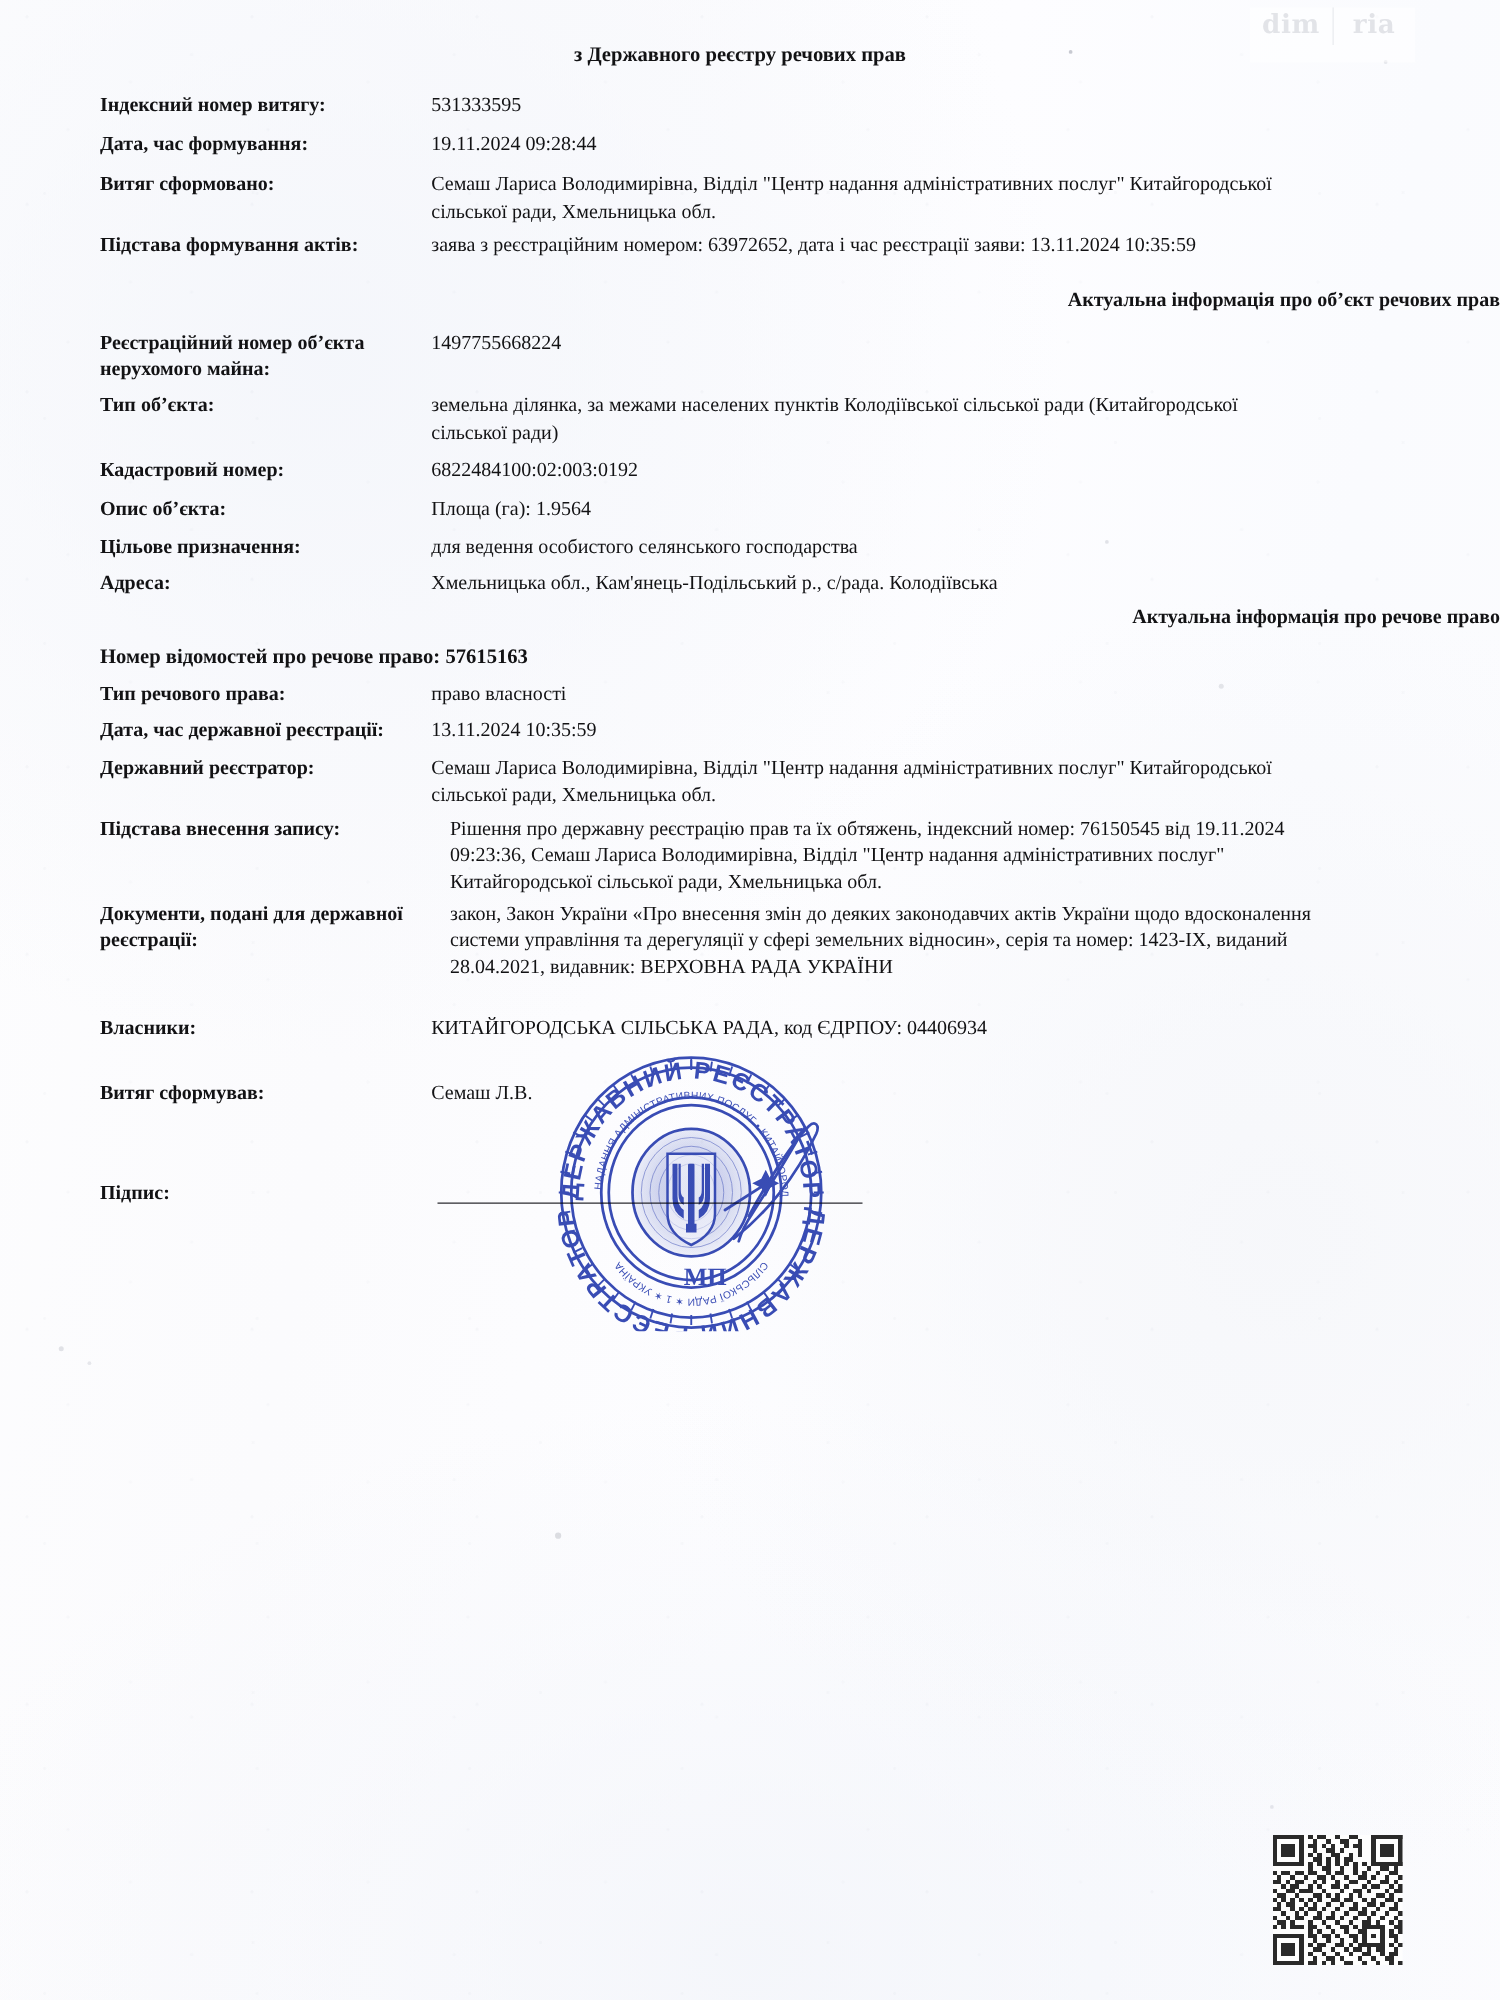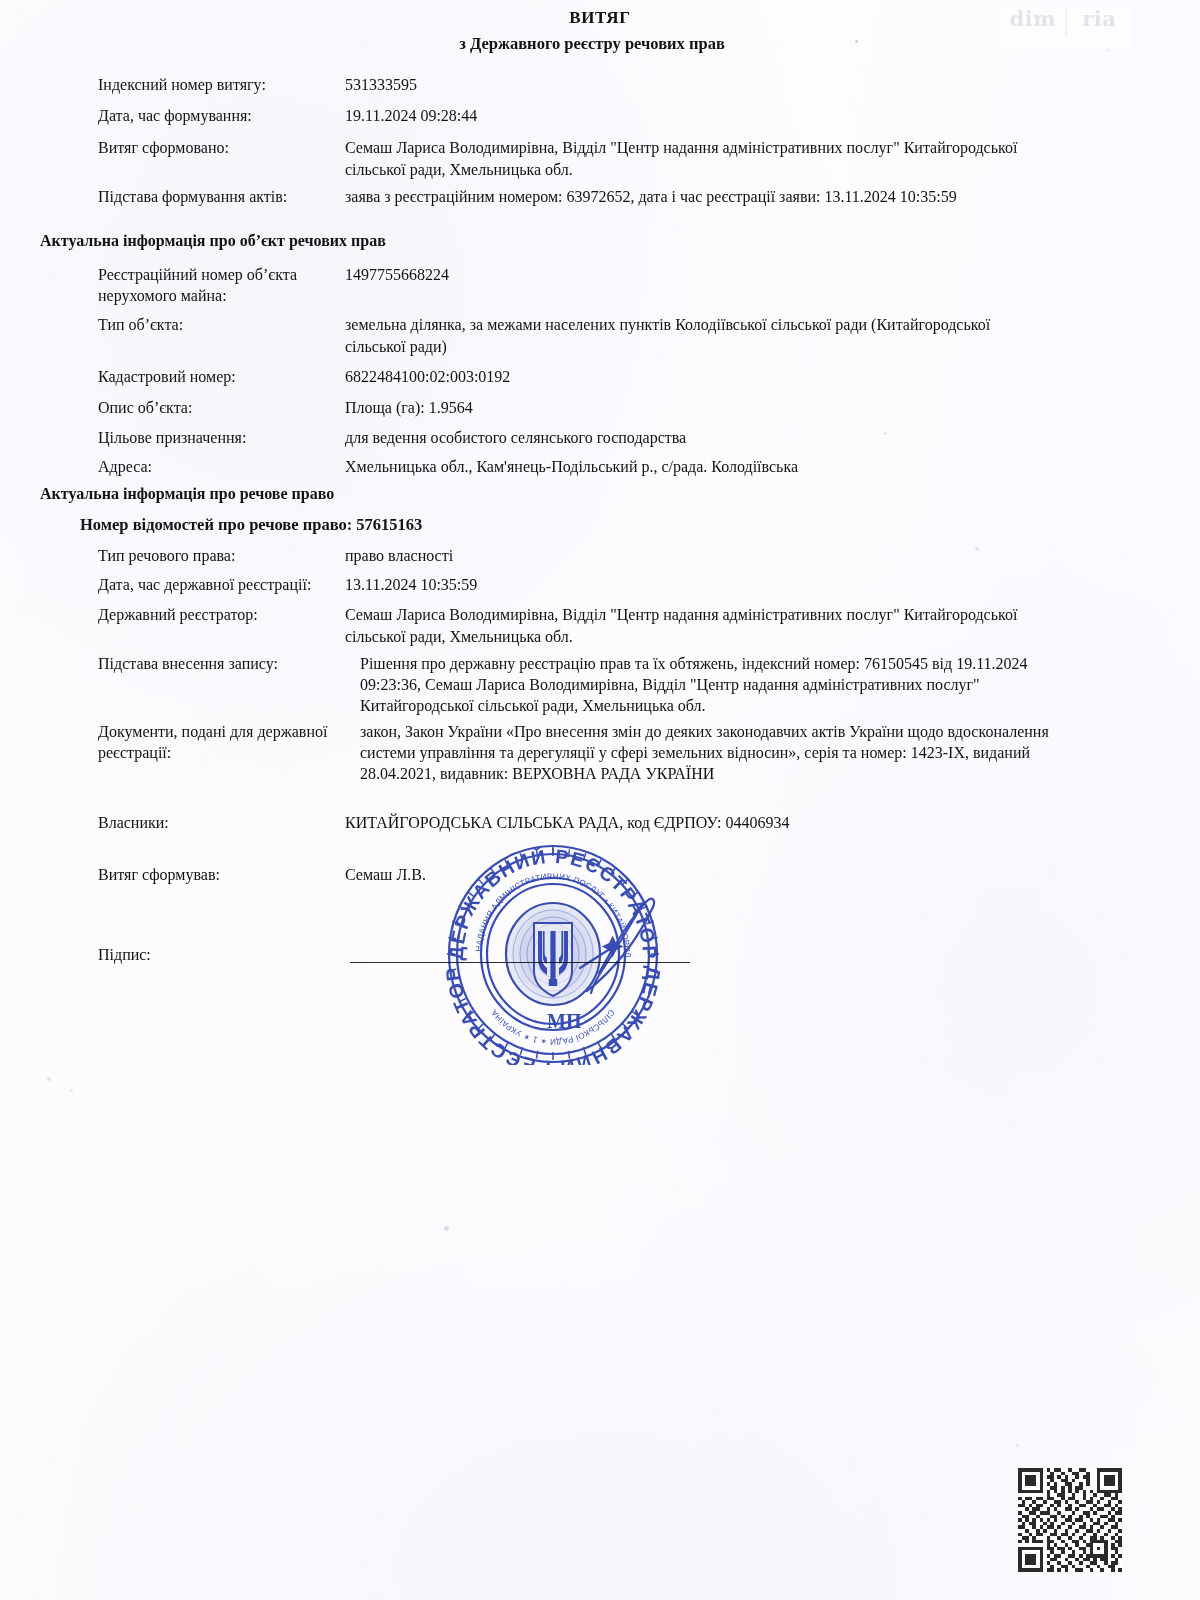--- a/index.html
+++ b/index.html
@@ -72,40 +72,41 @@
     font-weight: bold;
     font-size: 16.5px;
     position: absolute;
     left: 0; right: 16px;
     top: 34px;
   }
 
   .section-head {
     position: absolute;
     left: 0; right: 0;
-    text-align: left;
+    text-align: right;
     font-weight: bold;
     font-size: 16px;
     padding-left: 40px;
   }
 
   
   .row {
     position: absolute;
     left: 80px;
     right: 40px;
   }
   .lbl {
     position: absolute;
-    left: 18px;
+    left: 0;
     top: 0;
     width: 262px;
     font-size: 16px;
     line-height: 21px;
     white-space: pre-line;
+    font-weight: bold;
   }
   .val {
     position: absolute;
     left: 265px;
     top: 0;
     width: 700px;
     font-size: 16px;
     line-height: 21.5px;
     white-space: pre-line;
   }
@@ -197,21 +198,20 @@
 <div class="speck" style="left:1016px;top:1444px;width:3px; height:3px; opacity:.4;"></div>
 
 <div id="watermark">
   <div class="wm-part">dim</div>
   <div class="wm-sep"></div>
   <div class="wm-part">ria</div>
 </div>
 
 <div id="content">
 
-  <div class="doc-title">ВИТЯГ</div>
   <div class="doc-subtitle">з Державного реєстру речових прав</div>
 
   <div class="row" style="top:74px;">
     <div class="lbl">Індексний номер витягу:</div>
     <div class="val">531333595</div>
   </div>
 
   <div class="row" style="top:105px;">
     <div class="lbl">Дата, час формування:</div>
     <div class="val">19.11.2024 09:28:44</div>

